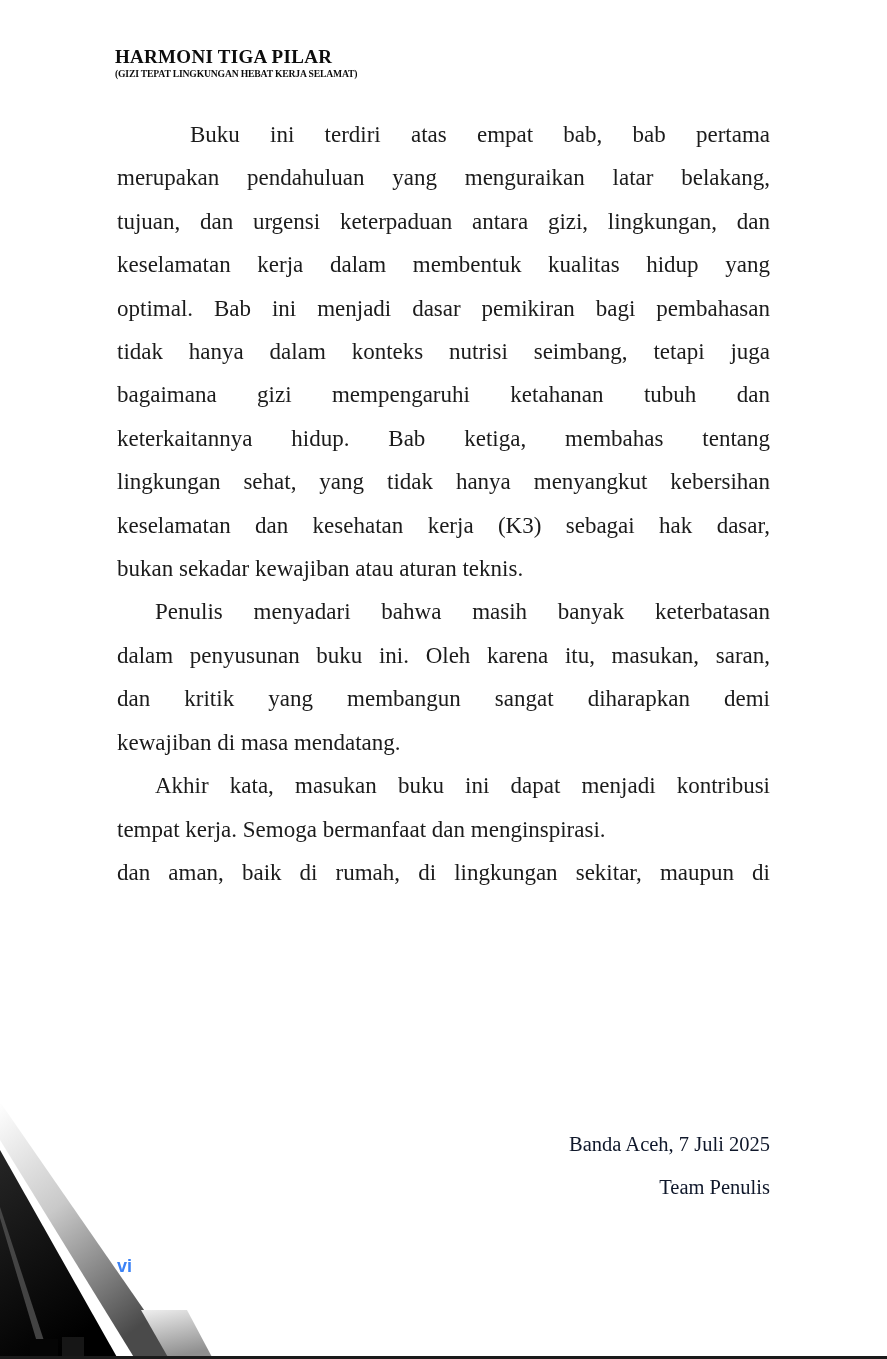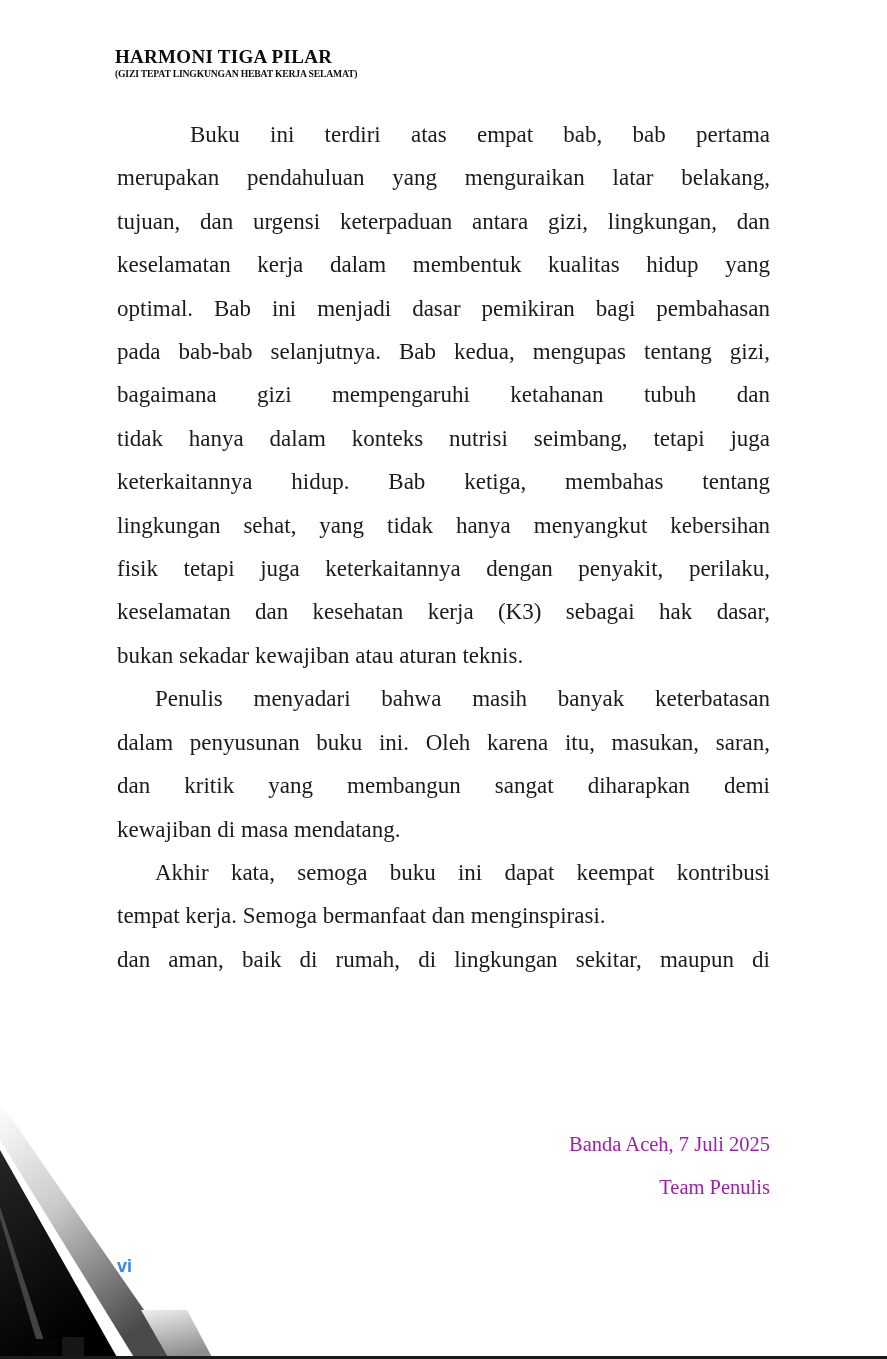--- a/index.html
+++ b/index.html
@@ -26,21 +26,21 @@
   .line{
     text-align:justify;text-align-last:justify;
     white-space:normal;
   }
   .line.para-end{text-align-last:left;}
   .line.indent-lg{padding-left:73px;}
   .line.indent-sm{padding-left:38px;}
   
   .signoff{
     position:absolute;left:117px;top:1123px;width:653px;
-    font-size:20.5px;line-height:43.4px;color:#a21caf;text-align:right;
+    font-size:20.5px;line-height:43.4px;color:#0f172a;text-align:right;
   }
   
   .page-number{
     position:absolute;left:117px;top:1255px;
     font-family:"Liberation Sans",sans-serif;font-weight:bold;
     font-size:18px;line-height:22px;color:#3b82f6;
   }
   
   .corner-decoration{position:absolute;left:0;bottom:0;width:230px;height:272px;}
   .bottom-edge{position:absolute;left:0;bottom:0;width:887px;height:3px;background:#1a1a1a;}
@@ -54,39 +54,37 @@
 </div>
 
 <div class="body-text">
 
   <div>
     <div class="line indent-lg">Buku ini terdiri atas empat bab, bab pertama</div>
     <div class="line">merupakan pendahuluan yang menguraikan latar belakang,</div>
     <div class="line">tujuan, dan urgensi keterpaduan antara gizi, lingkungan, dan</div>
     <div class="line">keselamatan kerja dalam membentuk kualitas hidup yang</div>
     <div class="line">optimal. Bab ini menjadi dasar pemikiran bagi pembahasan</div>
-    <div class="line">pada bab-bab selanjutnya. Bab kedua, mengupas tentang gizi,</div>
+    <div class="line">tidak hanya dalam konteks nutrisi seimbang, tetapi juga</div>
     <div class="line">bagaimana gizi mempengaruhi ketahanan tubuh dan</div>
-    <div class="line">tidak hanya dalam konteks nutrisi seimbang, tetapi juga</div>
     <div class="line">keterkaitannya hidup. Bab ketiga, membahas tentang</div>
     <div class="line">lingkungan sehat, yang tidak hanya menyangkut kebersihan</div>
-    <div class="line">fisik tetapi juga keterkaitannya dengan penyakit, perilaku,</div>
     <div class="line">keselamatan dan kesehatan kerja (K3) sebagai hak dasar,</div>
     <div class="line para-end">bukan sekadar kewajiban atau aturan teknis.</div>
   </div>
 
   <div>
     <div class="line indent-sm">Penulis menyadari bahwa masih banyak keterbatasan</div>
     <div class="line">dalam penyusunan buku ini. Oleh karena itu, masukan, saran,</div>
     <div class="line">dan kritik yang membangun sangat diharapkan demi</div>
     <div class="line para-end">kewajiban di masa mendatang.</div>
   </div>
 
   <div>
-    <div class="line indent-sm">Akhir kata, semoga buku ini dapat keempat kontribusi</div>
+    <div class="line indent-sm">Akhir kata, masukan buku ini dapat menjadi kontribusi</div>
     <div class="line para-end">tempat kerja. Semoga bermanfaat dan menginspirasi.</div>
     <div class="line">dan aman, baik di rumah, di lingkungan sekitar, maupun di</div>
   </div>
 </div>
 
 <div class="signoff">
   <div>Banda Aceh, 7 Juli 2025</div>
   <div>Team Penulis</div>
 </div>
 

